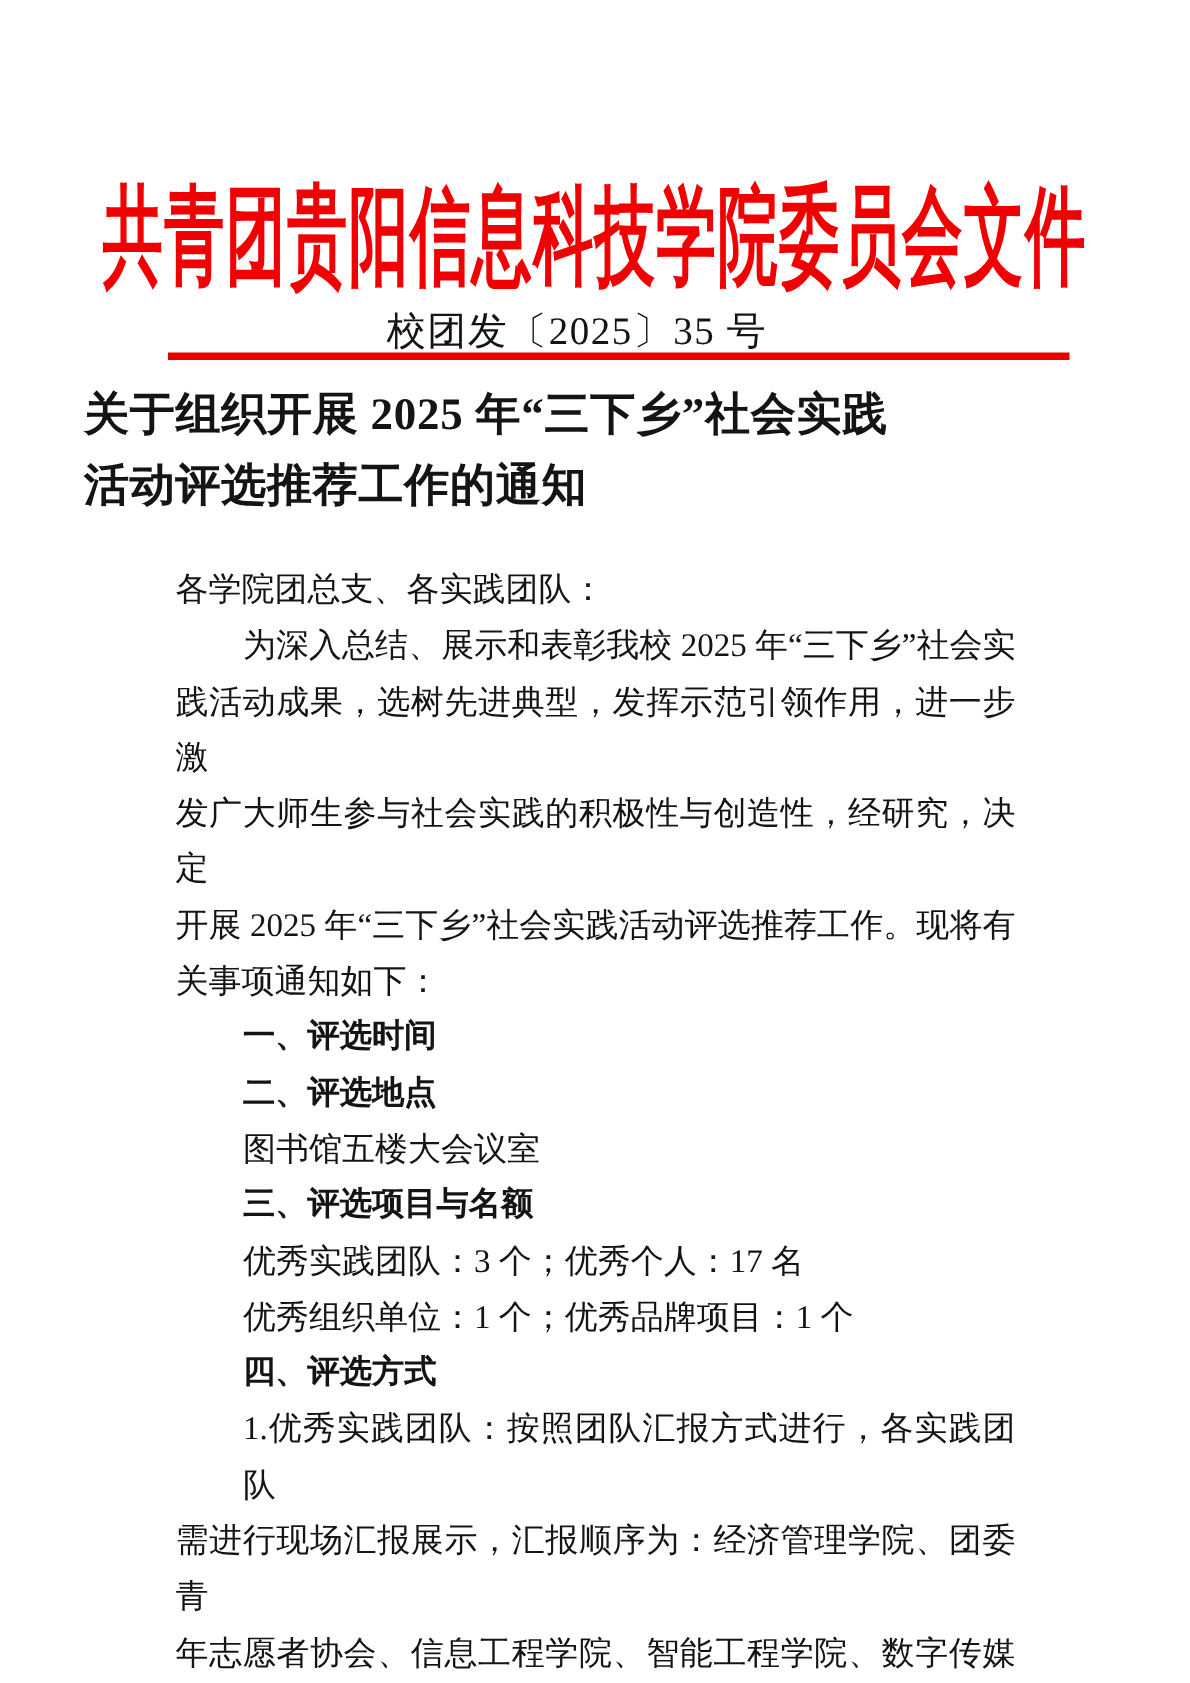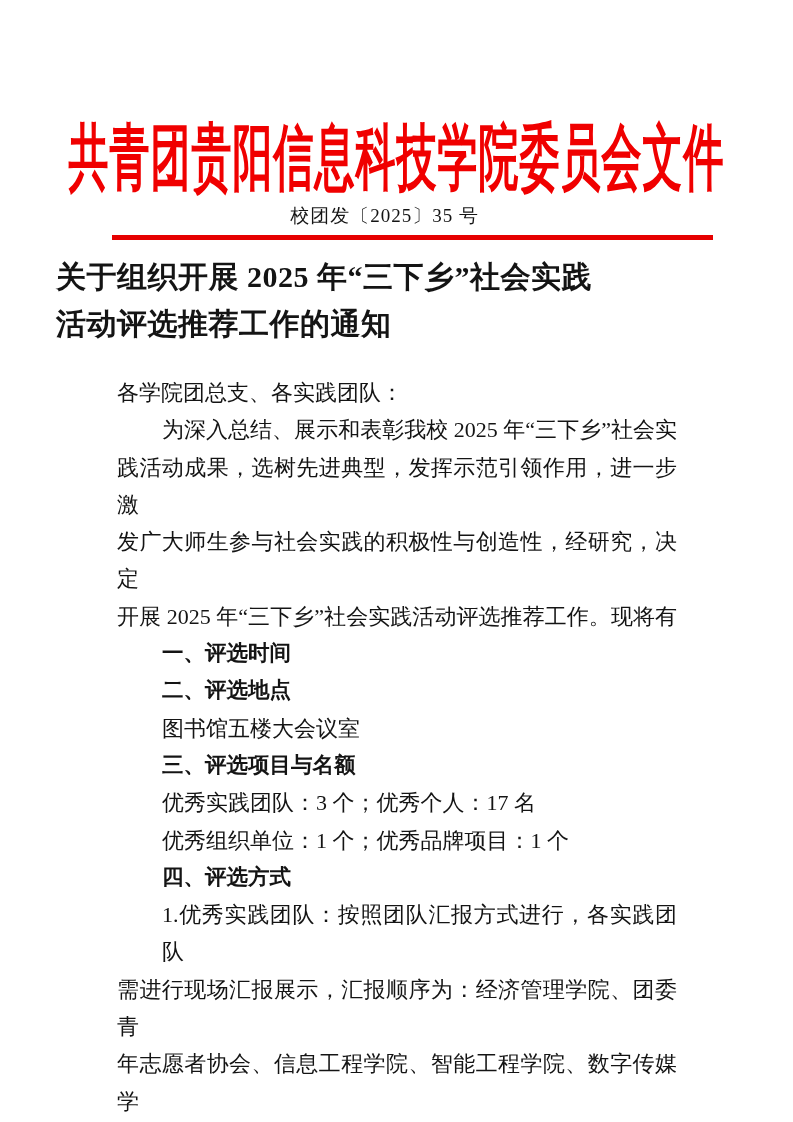--- a/index.html
+++ b/index.html
@@ -28,21 +28,21 @@
     white-space: nowrap;
     color: #f00000;
     transform: scaleY(1.8);
     transform-origin: center;
     font-family: "Liberation Serif", "DejaVu Serif", serif;
   }
   .doc-number {
     position: absolute;
     top: 203px; left: 0; width: 769px;
     text-align: center;
-    font-size: 19px;
+    font-size: 26px;
     letter-spacing: 1px;
   }
   .red-line {
     position: absolute;
     top: 235px; left: 112px;
     width: 601px; height: 5px;
     background: #e60000;
   }
   .doc-title {
     position: absolute;
@@ -96,20 +96,21 @@
     <div>关于组织开展 2025 年“三下乡”社会实践</div>
     <div>活动评选推荐工作的通知</div>
   </div>
 
   <div class="body-text">
       <div class="line plain">各学院团总支、各实践团队：</div>
       <div class="line indent full">为深入总结、展示和表彰我校 2025 年“三下乡”社会实</div>
       <div class="line full">践活动成果，选树先进典型，发挥示范引领作用，进一步激</div>
       <div class="line full">发广大师生参与社会实践的积极性与创造性，经研究，决定</div>
       <div class="line full">开展 2025 年“三下乡”社会实践活动评选推荐工作。现将有</div>
+      <div class="line plain">关事项通知如下：</div>
       <div class="line heading">一、评选时间</div>
       <div class="line heading">二、评选地点</div>
       <div class="line indent">图书馆五楼大会议室</div>
       <div class="line heading">三、评选项目与名额</div>
       <div class="line indent">优秀实践团队：3 个；优秀个人：17 名</div>
       <div class="line indent">优秀组织单位：1 个；优秀品牌项目：1 个</div>
       <div class="line heading">四、评选方式</div>
       <div class="line indent full">1.优秀实践团队：按照团队汇报方式进行，各实践团队</div>
       <div class="line full">需进行现场汇报展示，汇报顺序为：经济管理学院、团委青</div>
       <div class="line full">年志愿者协会、信息工程学院、智能工程学院、数字传媒学</div>

